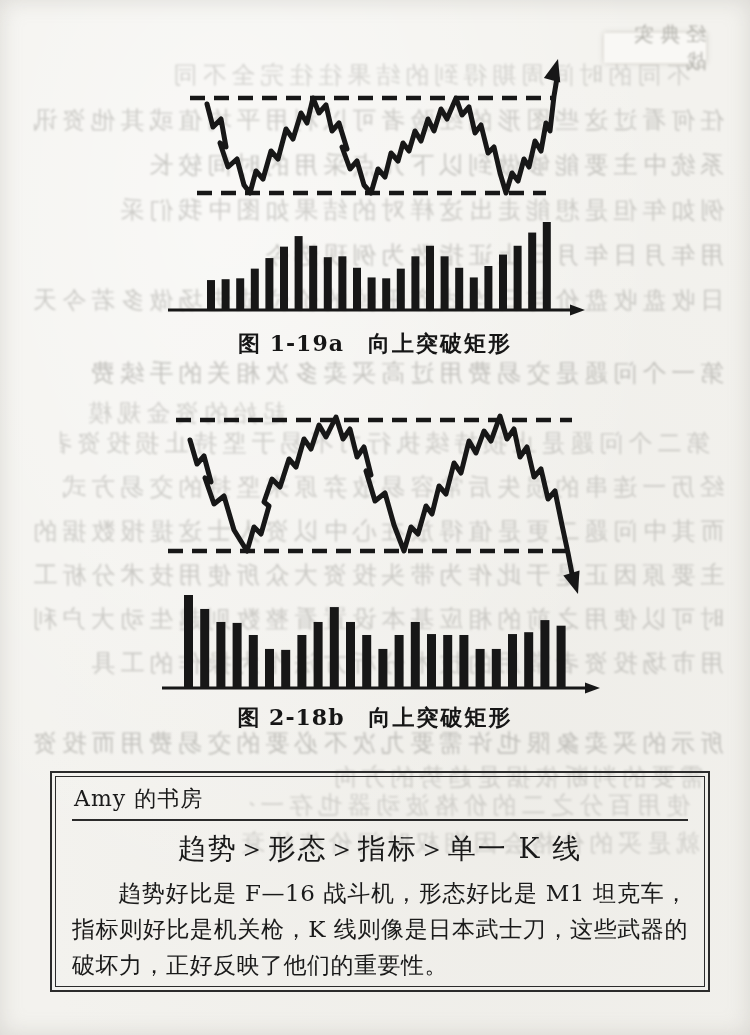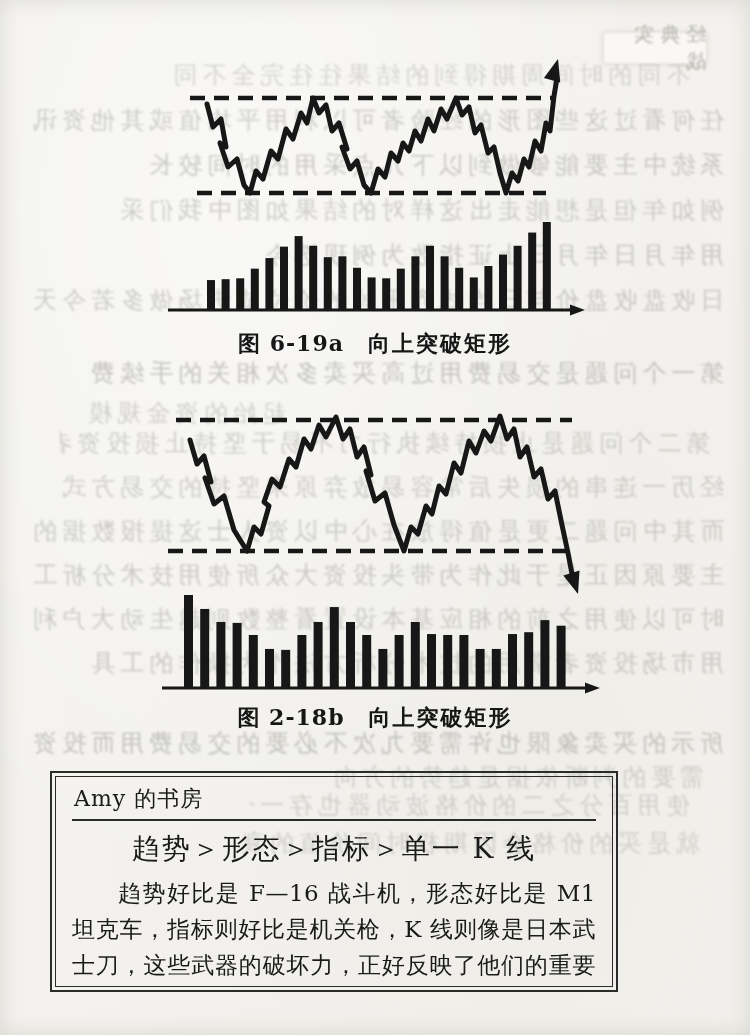--- a/index.html
+++ b/index.html
@@ -30,21 +30,21 @@
   #charts-svg{position:absolute;left:0;top:0;z-index:2;}
   .caption{
     position:absolute;left:0;width:750px;text-align:center;z-index:2;
     font-size:22px;color:#161616;letter-spacing:1px;
   }
   .cap-num{font-family:"DejaVu Serif","Liberation Serif",serif;font-weight:bold;}
   .cap-title{font-family:Liberation Sans, sans-serif;font-weight:bold;margin-left:16px;letter-spacing:2px;}
   .caption-a{top:329px;}
   .caption-b{top:703px;}
   .amy-box{
-    position:absolute;left:50px;top:771px;width:568px;height:221px;z-index:3;
+    position:absolute;left:50px;top:771px;width:660px;height:221px;z-index:3;
     border:2px solid #2b2b2b;box-sizing:border-box;
   }
   .amy-inner{
     position:absolute;left:3px;top:3px;right:3px;bottom:3px;
     border:1px solid #2b2b2b;padding:0 16px;box-sizing:border-box;overflow:hidden;
   }
   .amy-header{
     font-size:22px;padding:7px 2px 5px;border-bottom:2px solid #2b2b2b;
     letter-spacing:1px;
   }
@@ -154,21 +154,21 @@
           <rect x="491.8" y="648.94" width="9" height="39.06" fill="#171717"></rect>
           <rect x="508" y="634.06" width="9" height="53.940000000000005" fill="#171717"></rect>
           <rect x="524.2" y="632.2" width="9" height="55.800000000000004" fill="#171717"></rect>
           <rect x="540.4" y="620.11" width="9" height="67.89" fill="#171717"></rect>
           <rect x="556.5999999999999" y="625.69" width="9" height="62.31" fill="#171717"></rect>
         </g>
       </g>
     </svg>
 
   <div class="caption caption-a">
-    <span class="cap-num">图 6-19a</span>
+    <span class="cap-num">图 1-19a</span>
     <span class="cap-title">向上突破矩形</span>
   </div>
 
   <div class="caption caption-b">
     <span class="cap-num">图 2-18b</span>
     <span class="cap-title">向上突破矩形</span>
   </div>
 
   <div class="amy-box">
     <div class="amy-inner">

